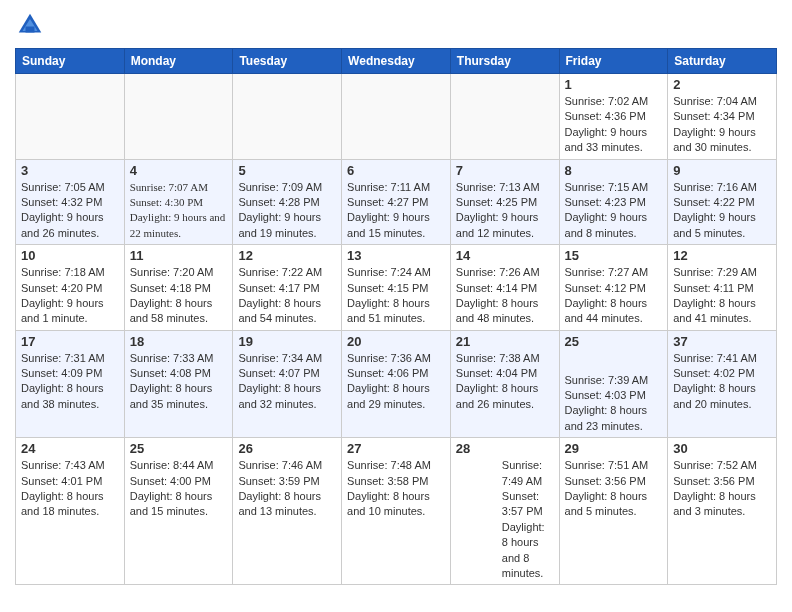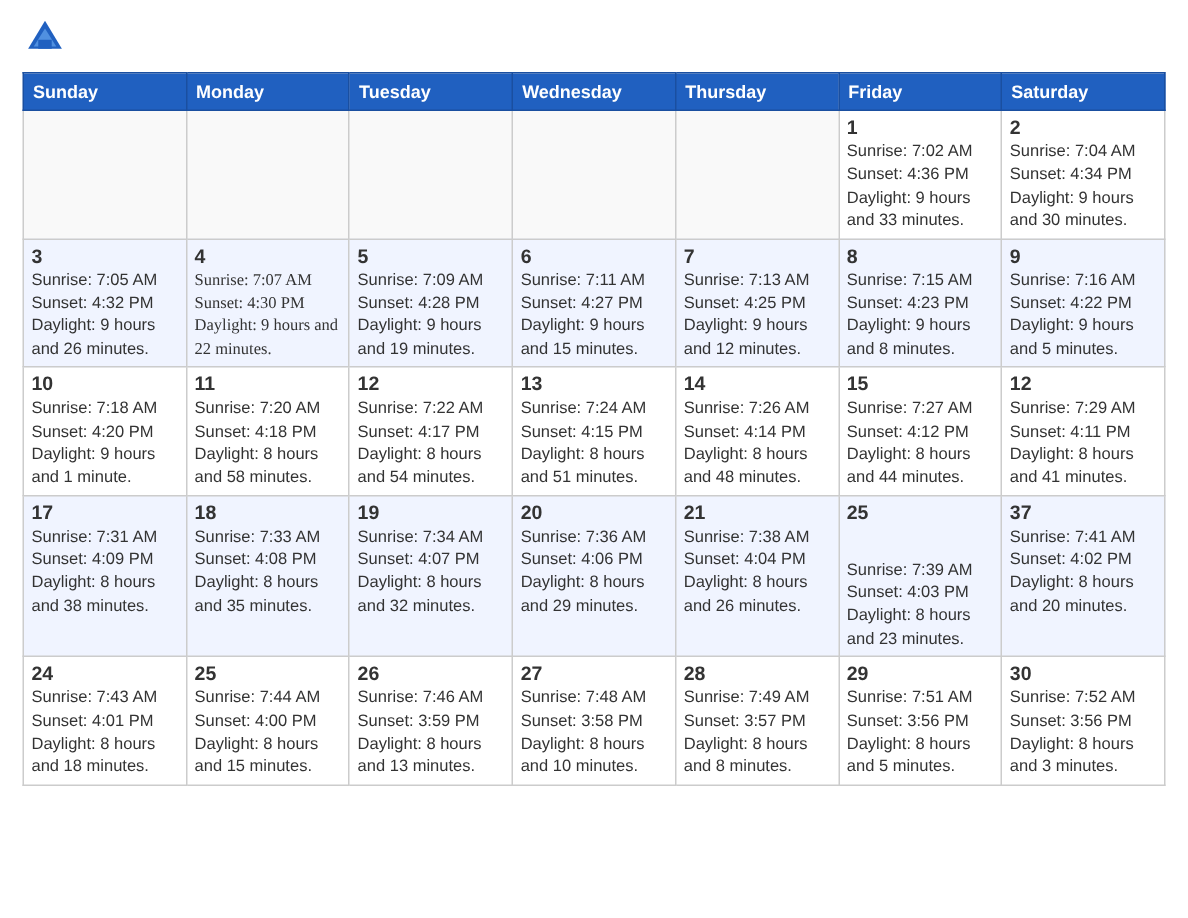--- a/index.html
+++ b/index.html
@@ -287,39 +287,39 @@
         </tr>
         <tr>
           <td>
             <span class="day-number">24</span>
             <div class="day-info" style="white-space: pre-line;">Sunrise: 7:43 AM
 Sunset: 4:01 PM
 Daylight: 8 hours and 18 minutes.</div>
           </td>
           <td>
             <span class="day-number">25</span>
-            <div class="day-info" style="white-space: pre-line;">Sunrise: 7:44 AM
+            <div class="day-info" style="white-space: pre-line;">Sunrise: 8:44 AM
 Sunset: 4:00 PM
 Daylight: 8 hours and 15 minutes.</div>
           </td>
           <td>
             <span class="day-number">26</span>
             <div class="day-info" style="white-space: pre-line;">Sunrise: 7:46 AM
 Sunset: 3:59 PM
 Daylight: 8 hours and 13 minutes.</div>
           </td>
           <td>
             <span class="day-number">27</span>
             <div class="day-info" style="white-space: pre-line;">Sunrise: 7:48 AM
 Sunset: 3:58 PM
 Daylight: 8 hours and 10 minutes.</div>
           </td>
           <td>
             <span class="day-number">28</span>
-            <div class="day-info" style="white-space: pre-line;">Sunrise: 7:49 AM
+            <div class="day-info" style="white-space: pre-line; margin-left: 46px;">Sunrise: 7:49 AM
 Sunset: 3:57 PM
 Daylight: 8 hours and 8 minutes.</div>
           </td>
           <td>
             <span class="day-number">29</span>
             <div class="day-info" style="white-space: pre-line;">Sunrise: 7:51 AM
 Sunset: 3:56 PM
 Daylight: 8 hours and 5 minutes.</div>
           </td>
           <td>

